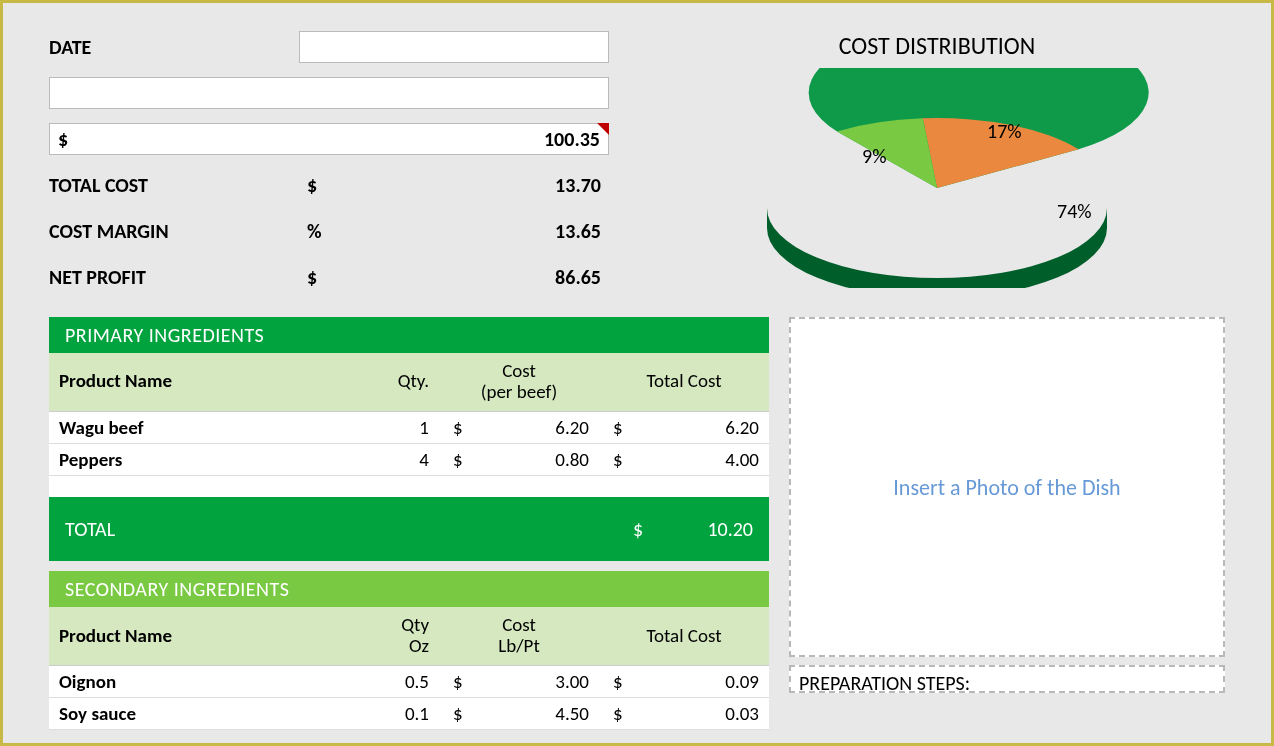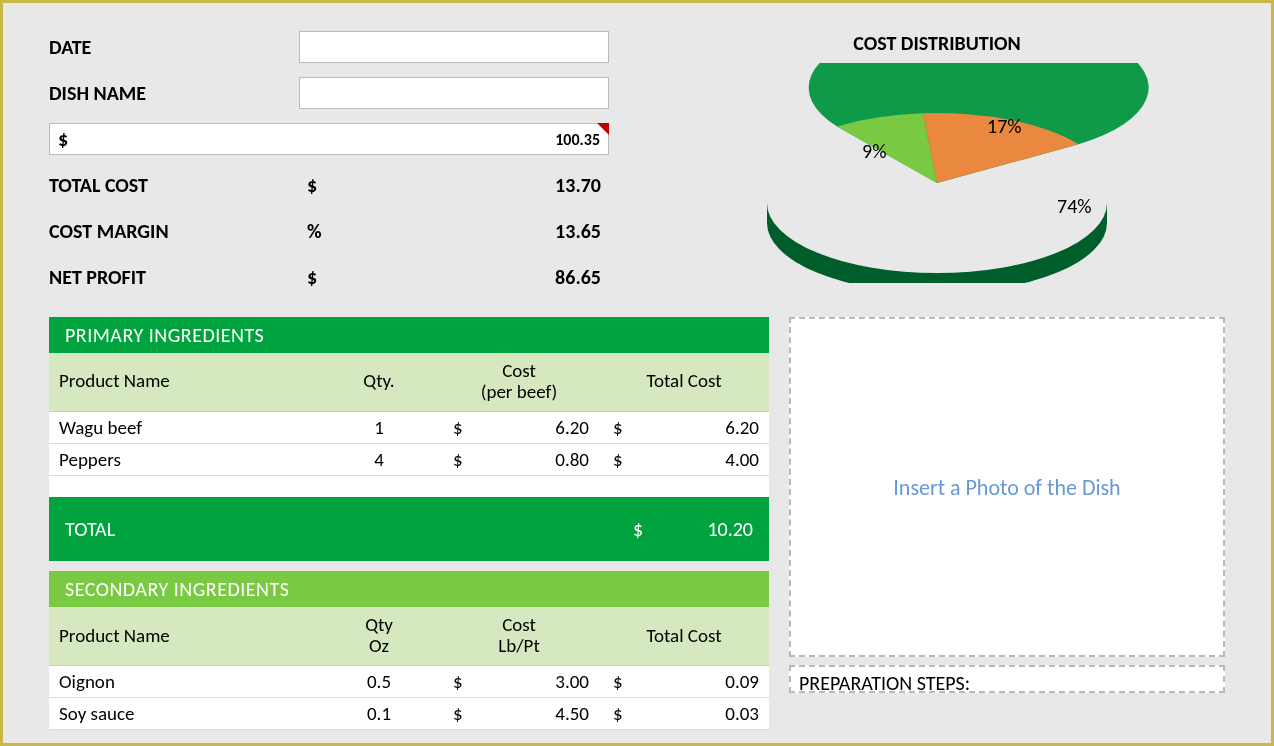--- a/index.html
+++ b/index.html
@@ -45,21 +45,21 @@
     align-items: center;
     padding: 0 8px;
   }
   .summary-input .prefix {
     font-size: 20px;
     font-weight: bold;
   }
   .summary-input .value {
     flex: 1;
     text-align: right;
-    font-size: 16px;
+    font-size: 20px;
     font-weight: bold;
   }
   .summary-row.with-value .summary-input {
     position: relative;
   }
   .marker {
     position: absolute;
     top: -1px;
     right: -1px;
     width: 0;
@@ -81,22 +81,22 @@
     flex: 1;
     text-align: right;
     font-size: 20px;
     font-weight: bold;
   }
   .chart-area {
     flex: 1;
     text-align: center;
   }
   .chart-title {
-    font-weight: bold;
-    font-size: 20px;
+    font-weight: normal;
+    font-size: 24px;
     margin-bottom: 8px;
   }
   .pie-wrap {
     position: relative;
     width: 460px;
     height: 220px;
     margin: 0 auto;
   }
   .bottom-area {
     display: flex;
@@ -131,22 +131,22 @@
     text-align: center;
     border-bottom: 1px solid #ccc;
     line-height: 1.1;
   }
   th:first-child { text-align: left; }
   td {
     font-size: 19px;
     padding: 4px 10px;
     border-bottom: 1px solid #ddd;
   }
-  .col-name { text-align: left; width: 270px; }
-  .col-qty { text-align: center; width: 120px; }
+  .col-name { text-align: left; width: 270px; font-weight: bold; }
+  .col-qty { text-align: right; width: 120px; }
   .col-cost { width: 160px; }
   .col-total { width: 170px; }
   .money {
     display: flex;
     justify-content: space-between;
   }
   .money .cur { padding-left: 4px; }
   .money .amt { text-align: right; }
   .spacer-row td { height: 22px; border-bottom: none; background:#fff; }
   .total-row {
@@ -193,21 +193,20 @@
     <div class="summary">
 
       <div class="summary-row">
         <div class="summary-label">DATE</div>
         <div class="summary-input">
           <span class="value"></span>
         </div>
       </div>
 
       <div class="summary-row">
-        <div class="summary-label">DISH NAME</div>
         <div class="summary-input">
           <span class="value"></span>
         </div>
       </div>
 
       <div class="summary-row with-value">
         <div class="summary-input">
           <span class="prefix">$</span>
           <span class="value">100.35</span>
           <span class="marker"></span>

